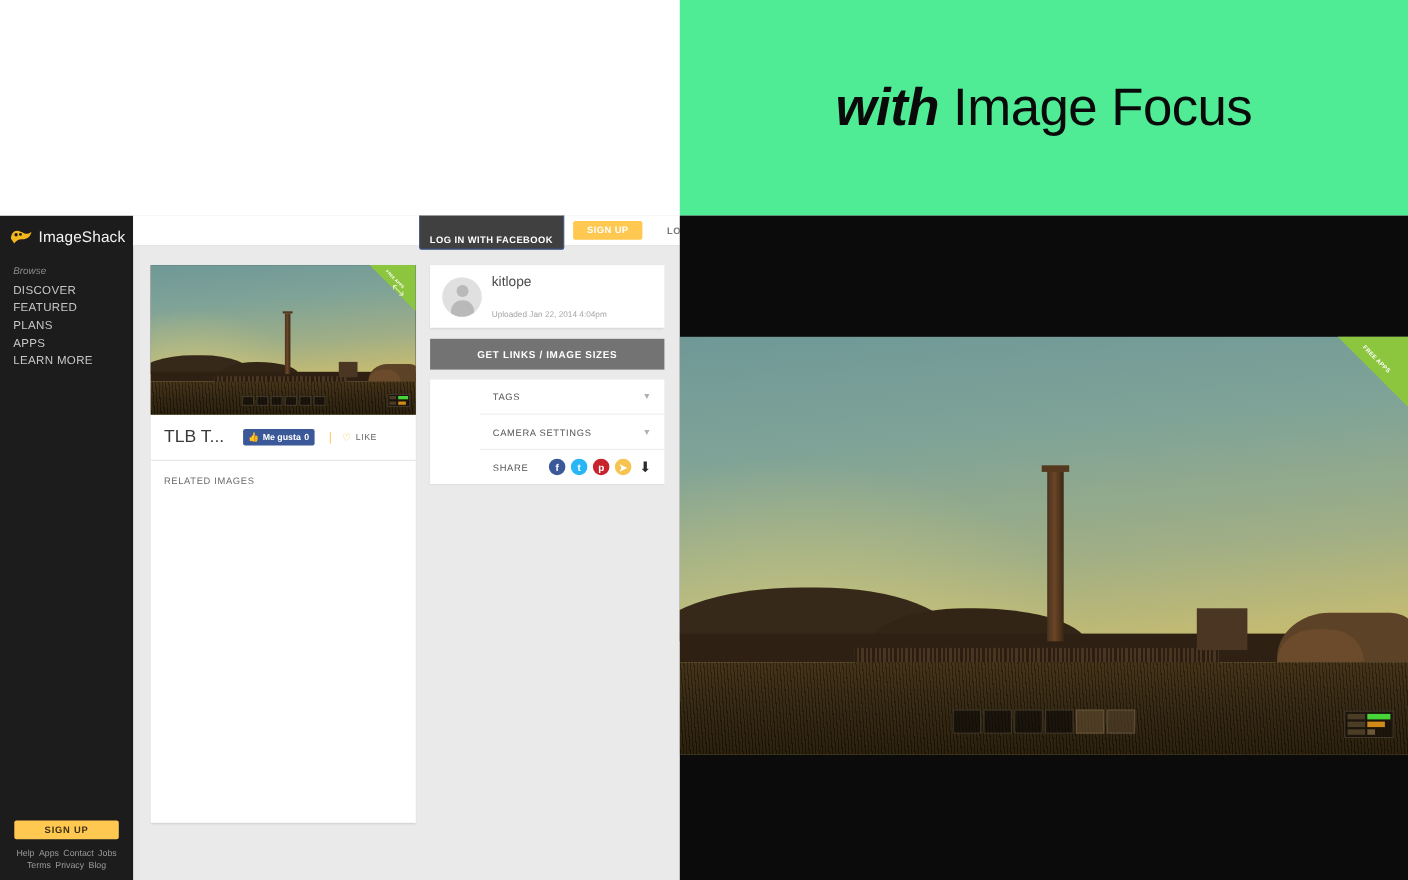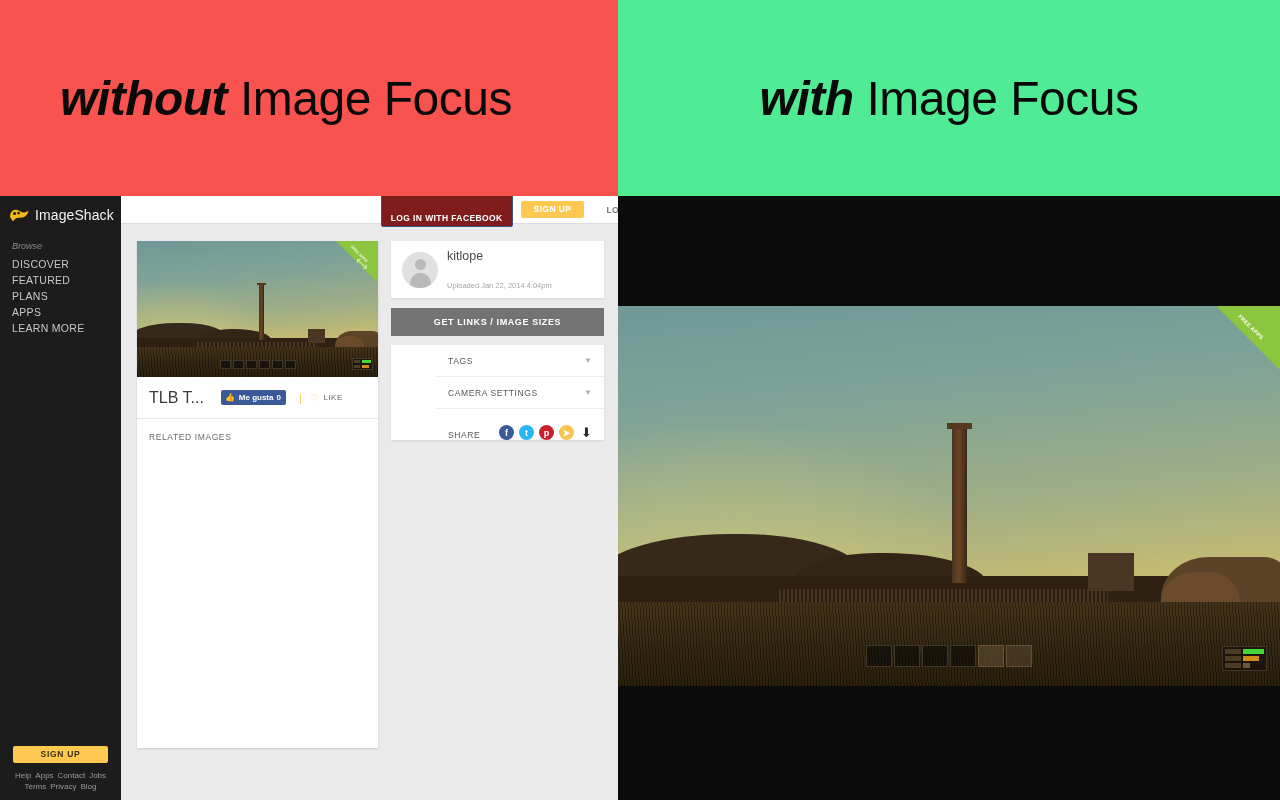--- a/index.html
+++ b/index.html
@@ -56,21 +56,21 @@
   .sb-links { font-size:8px; color:#9a9a9a; line-height:11px; }
   .sb-links span { margin:0 2px; cursor:pointer; }
 
   
   .topbar {
     position:absolute; top:0; left:121px; width:497px; height:28px;
     background:#fff; border-bottom:1px solid #dcdcdc;
     display:flex; align-items:center; justify-content:flex-end;
   }
   .btn-fb {
-    height:17px; line-height:17px; padding:16px 9px; background:#7f1d1d;
+    height:17px; line-height:17px; padding:16px 9px; background:#404040;
     color:#fff; font-size:8.5px; font-weight:bold; letter-spacing:.4px;
     border:1px solid #3b5486; border-radius:2px; cursor:pointer;
   }
   .btn-signup {
     height:17px; line-height:17px; padding:0 13px; background:#ffc850;
     color:#fff; font-size:8.5px; font-weight:bold; letter-spacing:.4px;
     border-radius:2px; margin-left:8px; cursor:pointer;
   }
   .btn-login {
     font-size:8.5px; color:#7a7a7a; font-weight:bold; letter-spacing:.4px;
@@ -128,21 +128,21 @@
     letter-spacing:.6px; cursor:pointer;
   }
   .acc { margin-top:9px; background:#fff; box-shadow:0 1px 2px rgba(0,0,0,.1);padding-left:45px; }
   .acc-row {
     height:32px; display:flex; align-items:center; padding:0 12px;
     border-bottom:1px solid #ededed; cursor:pointer;
   }
   .acc-row:last-child { border-bottom:none; }
   .acc-label { font-size:8.5px; color:#555; letter-spacing:.6px; flex:1; }
   .chev { color:#b0b0b0; font-size:8px; }
-  .share-row { height:31px; display:flex; align-items:flex-end; padding:0 12px; }
+  .share-row { height:31px; display:flex; align-items:center; padding:0 12px; }
   .share-icons { margin-left:auto; display:flex; align-items:center; gap:5px; }
   .sicon {
     width:15px; height:15px; border-radius:50%; display:flex;
     align-items:center; justify-content:center; color:#fff;
     font-size:9px; font-weight:bold; cursor:pointer;
   }
   .s-fb { background:#3b5998; }
   .s-tw { background:#29b6f6; }
   .s-pi { background:#c8232c; }
   .s-tg { background:#f5c451; }
@@ -241,25 +241,20 @@
   .expand-icon {
     position:absolute; color:rgba(255,255,255,.85); font-size:13px;
     cursor:pointer;
   }
 </style>
 </head>
 <body>
 
 <div class="stage">
 
-  <div class="banner banner-left">
-    <div class="banner-text">
-      <span class="banner-em">without</span><span class="banner-rest"> Image Focus</span>
-    </div>
-  </div>
   <div class="banner banner-right">
     <div class="banner-text">
       <span class="banner-em">with</span><span class="banner-rest"> Image Focus</span>
     </div>
   </div>
 
   <div class="pane-left">
 
     <div class="sidebar">
       <div class="logo-row">

